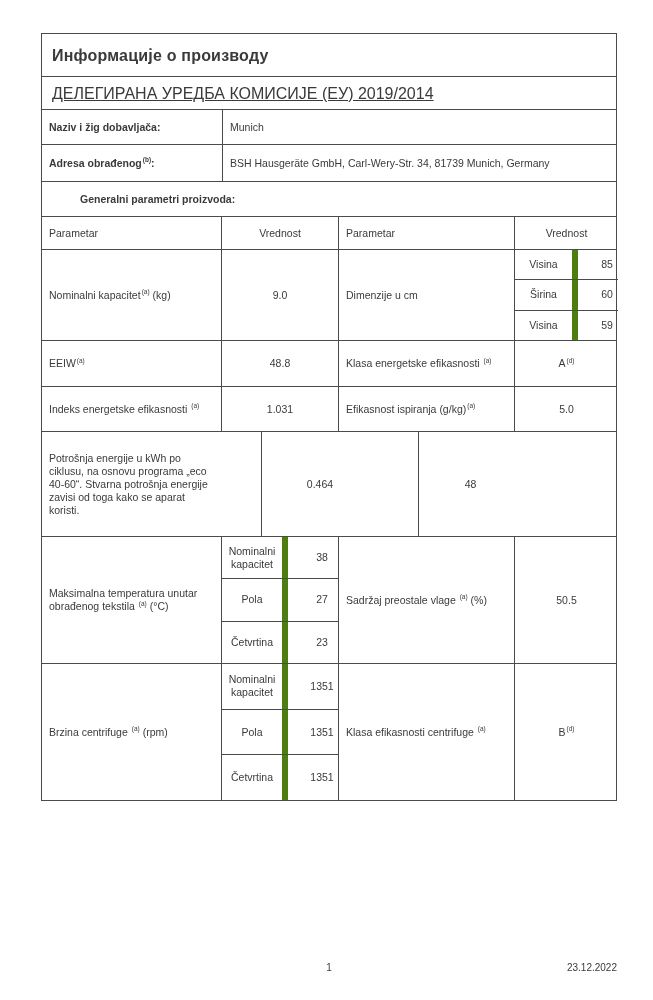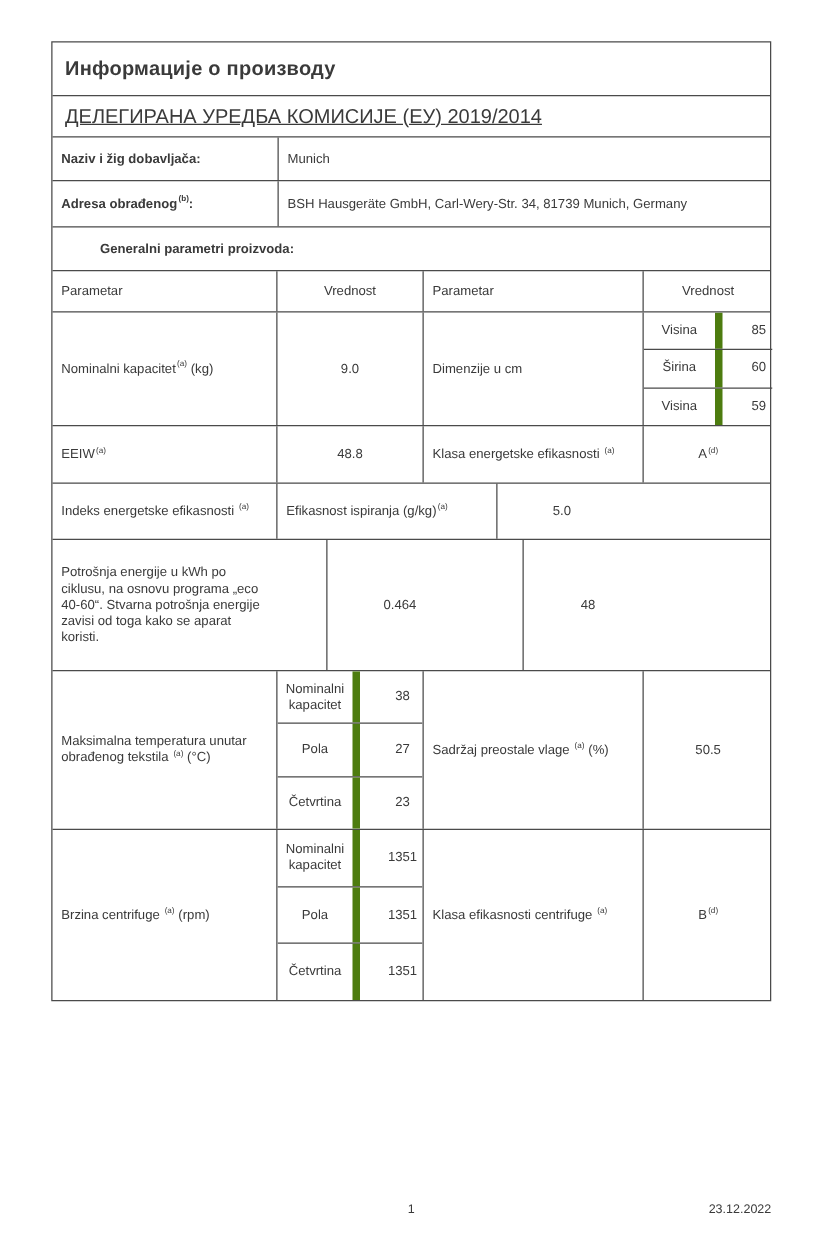--- a/index.html
+++ b/index.html
@@ -131,20 +131,21 @@
       </div>
       <div class="cell c4">
         <span><span>A</span><sup>(d)</sup></span>
       </div>
     </div>
 
     <div class="row r-idx">
       <div class="cell c1">
         <span><span>Indeks energetske efikasnosti</span> <sup>(a)</sup></span>
       </div>
+      <div class="cell c2">1.031</div>
       <div class="cell c3">
         <span><span>Efikasnost ispiranja (g/kg)</span><sup>(a)</sup></span>
       </div>
       <div class="cell c4">5.0</div>
     </div>
 
     <div class="row r-cons">
       <div class="cell c1">Potrošnja energije u kWh po ciklusu, na osnovu programa „eco 40-60“. Stvarna potrošnja energije zavisi od toga kako se aparat koristi.</div>
       <div class="cell c2">0.464</div>
       <div class="cell c4">48</div>

